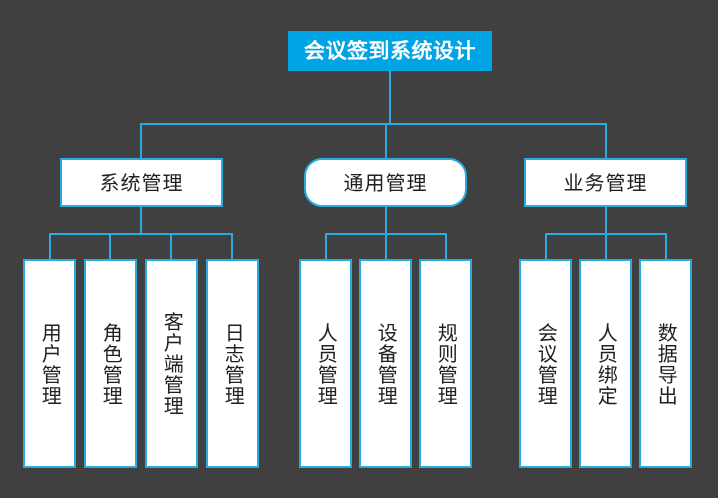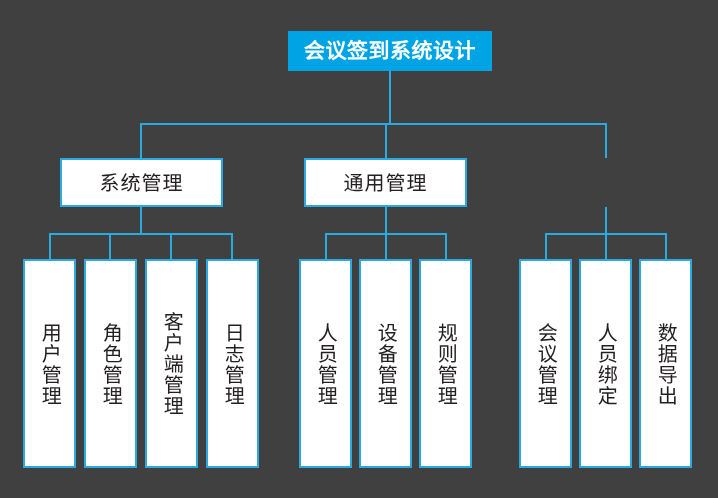--- a/index.html
+++ b/index.html
@@ -109,38 +109,39 @@
   <div class="node-leaf" style="left:84px; top:259px; width:53px; height:209px;">
     <span class="vtext">角色管理</span>
   </div>
   <div class="node-leaf" style="left:145px; top:259px; width:53px; height:209px;">
     <span class="vtext">客户端管理</span>
   </div>
   <div class="node-leaf" style="left:206px; top:259px; width:53px; height:209px;">
     <span class="vtext">日志管理</span>
   </div>
 
-  <div class="node-l2" style="left:304px; top:158px; width:163px; height:49px;">通用管理</div>
+  <div class="node-l2" style="left:304px; top:158px; width:163px; height:49px;border-radius:18px;">通用管理</div>
 
   <div class="line vline" style="left:385px; top:207px; height:26px;"></div>
   <div class="line hline" style="left:325px; top:233px; width:122px;"></div>
   <div class="line vline" style="left:325px; top:233px; height:26px;"></div>
   <div class="line vline" style="left:385px; top:233px; height:26px;"></div>
   <div class="line vline" style="left:445px; top:233px; height:26px;"></div>
 
   <div class="node-leaf" style="left:299px; top:259px; width:53px; height:209px;">
     <span class="vtext">人员管理</span>
   </div>
   <div class="node-leaf" style="left:359px; top:259px; width:53px; height:209px;">
     <span class="vtext">设备管理</span>
   </div>
   <div class="node-leaf" style="left:419px; top:259px; width:53px; height:209px;">
     <span class="vtext">规则管理</span>
   </div>
 
+  <div class="node-l2" style="left:524px; top:158px; width:163px; height:49px;">业务管理</div>
 
   <div class="line vline" style="left:605px; top:207px; height:26px;"></div>
   <div class="line hline" style="left:545px; top:233px; width:122px;"></div>
   <div class="line vline" style="left:545px; top:233px; height:26px;"></div>
   <div class="line vline" style="left:605px; top:233px; height:26px;"></div>
   <div class="line vline" style="left:665px; top:233px; height:26px;"></div>
 
   <div class="node-leaf" style="left:519px; top:259px; width:53px; height:209px;">
     <span class="vtext">会议管理</span>
   </div>

